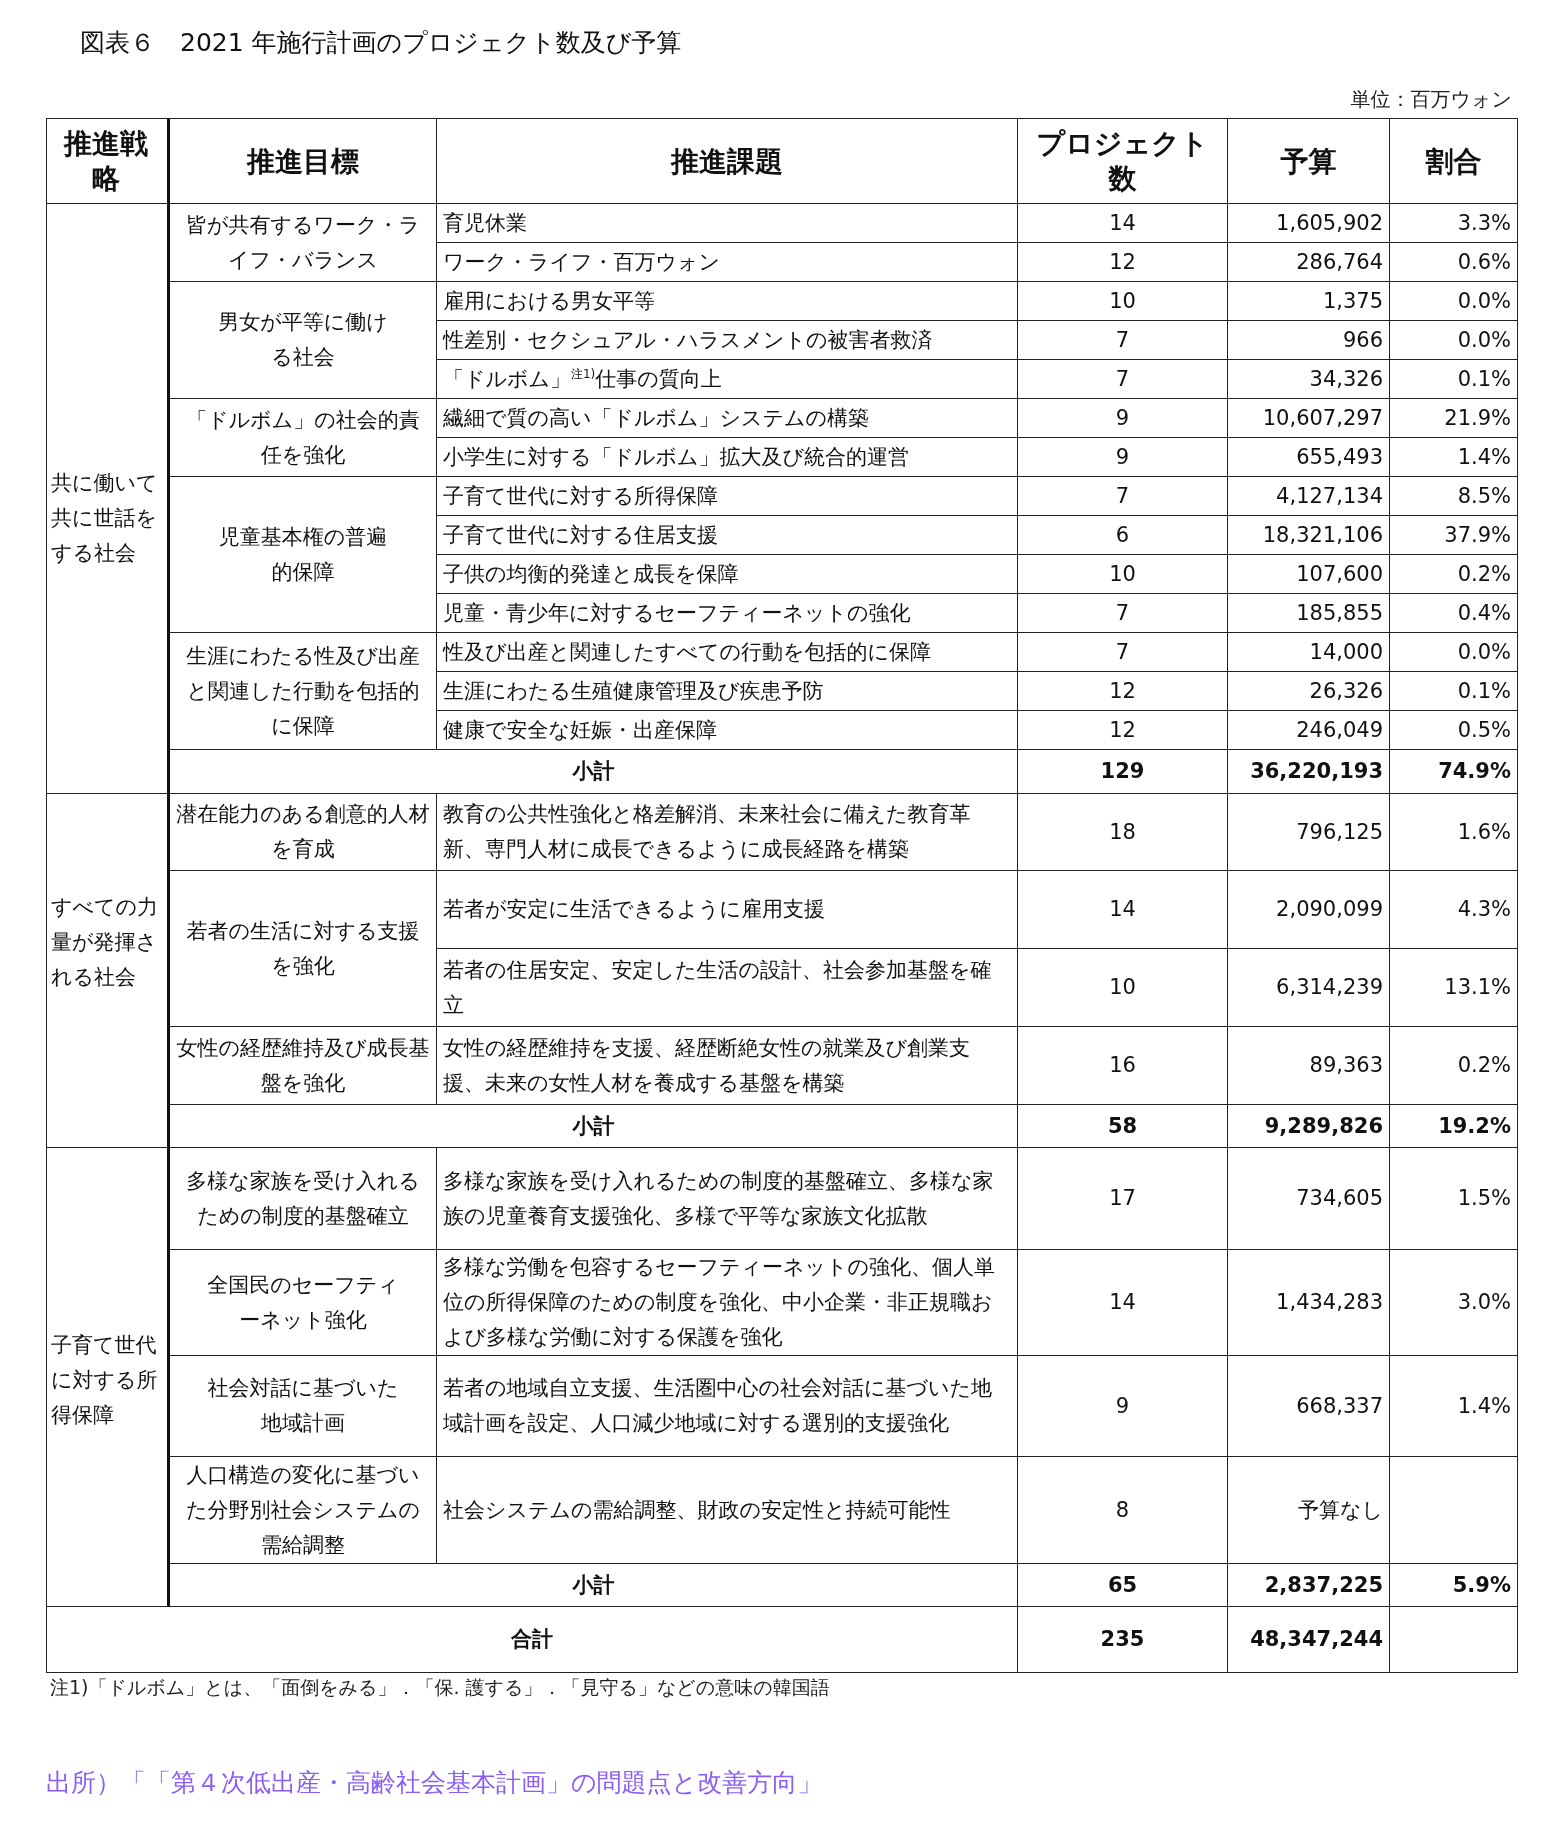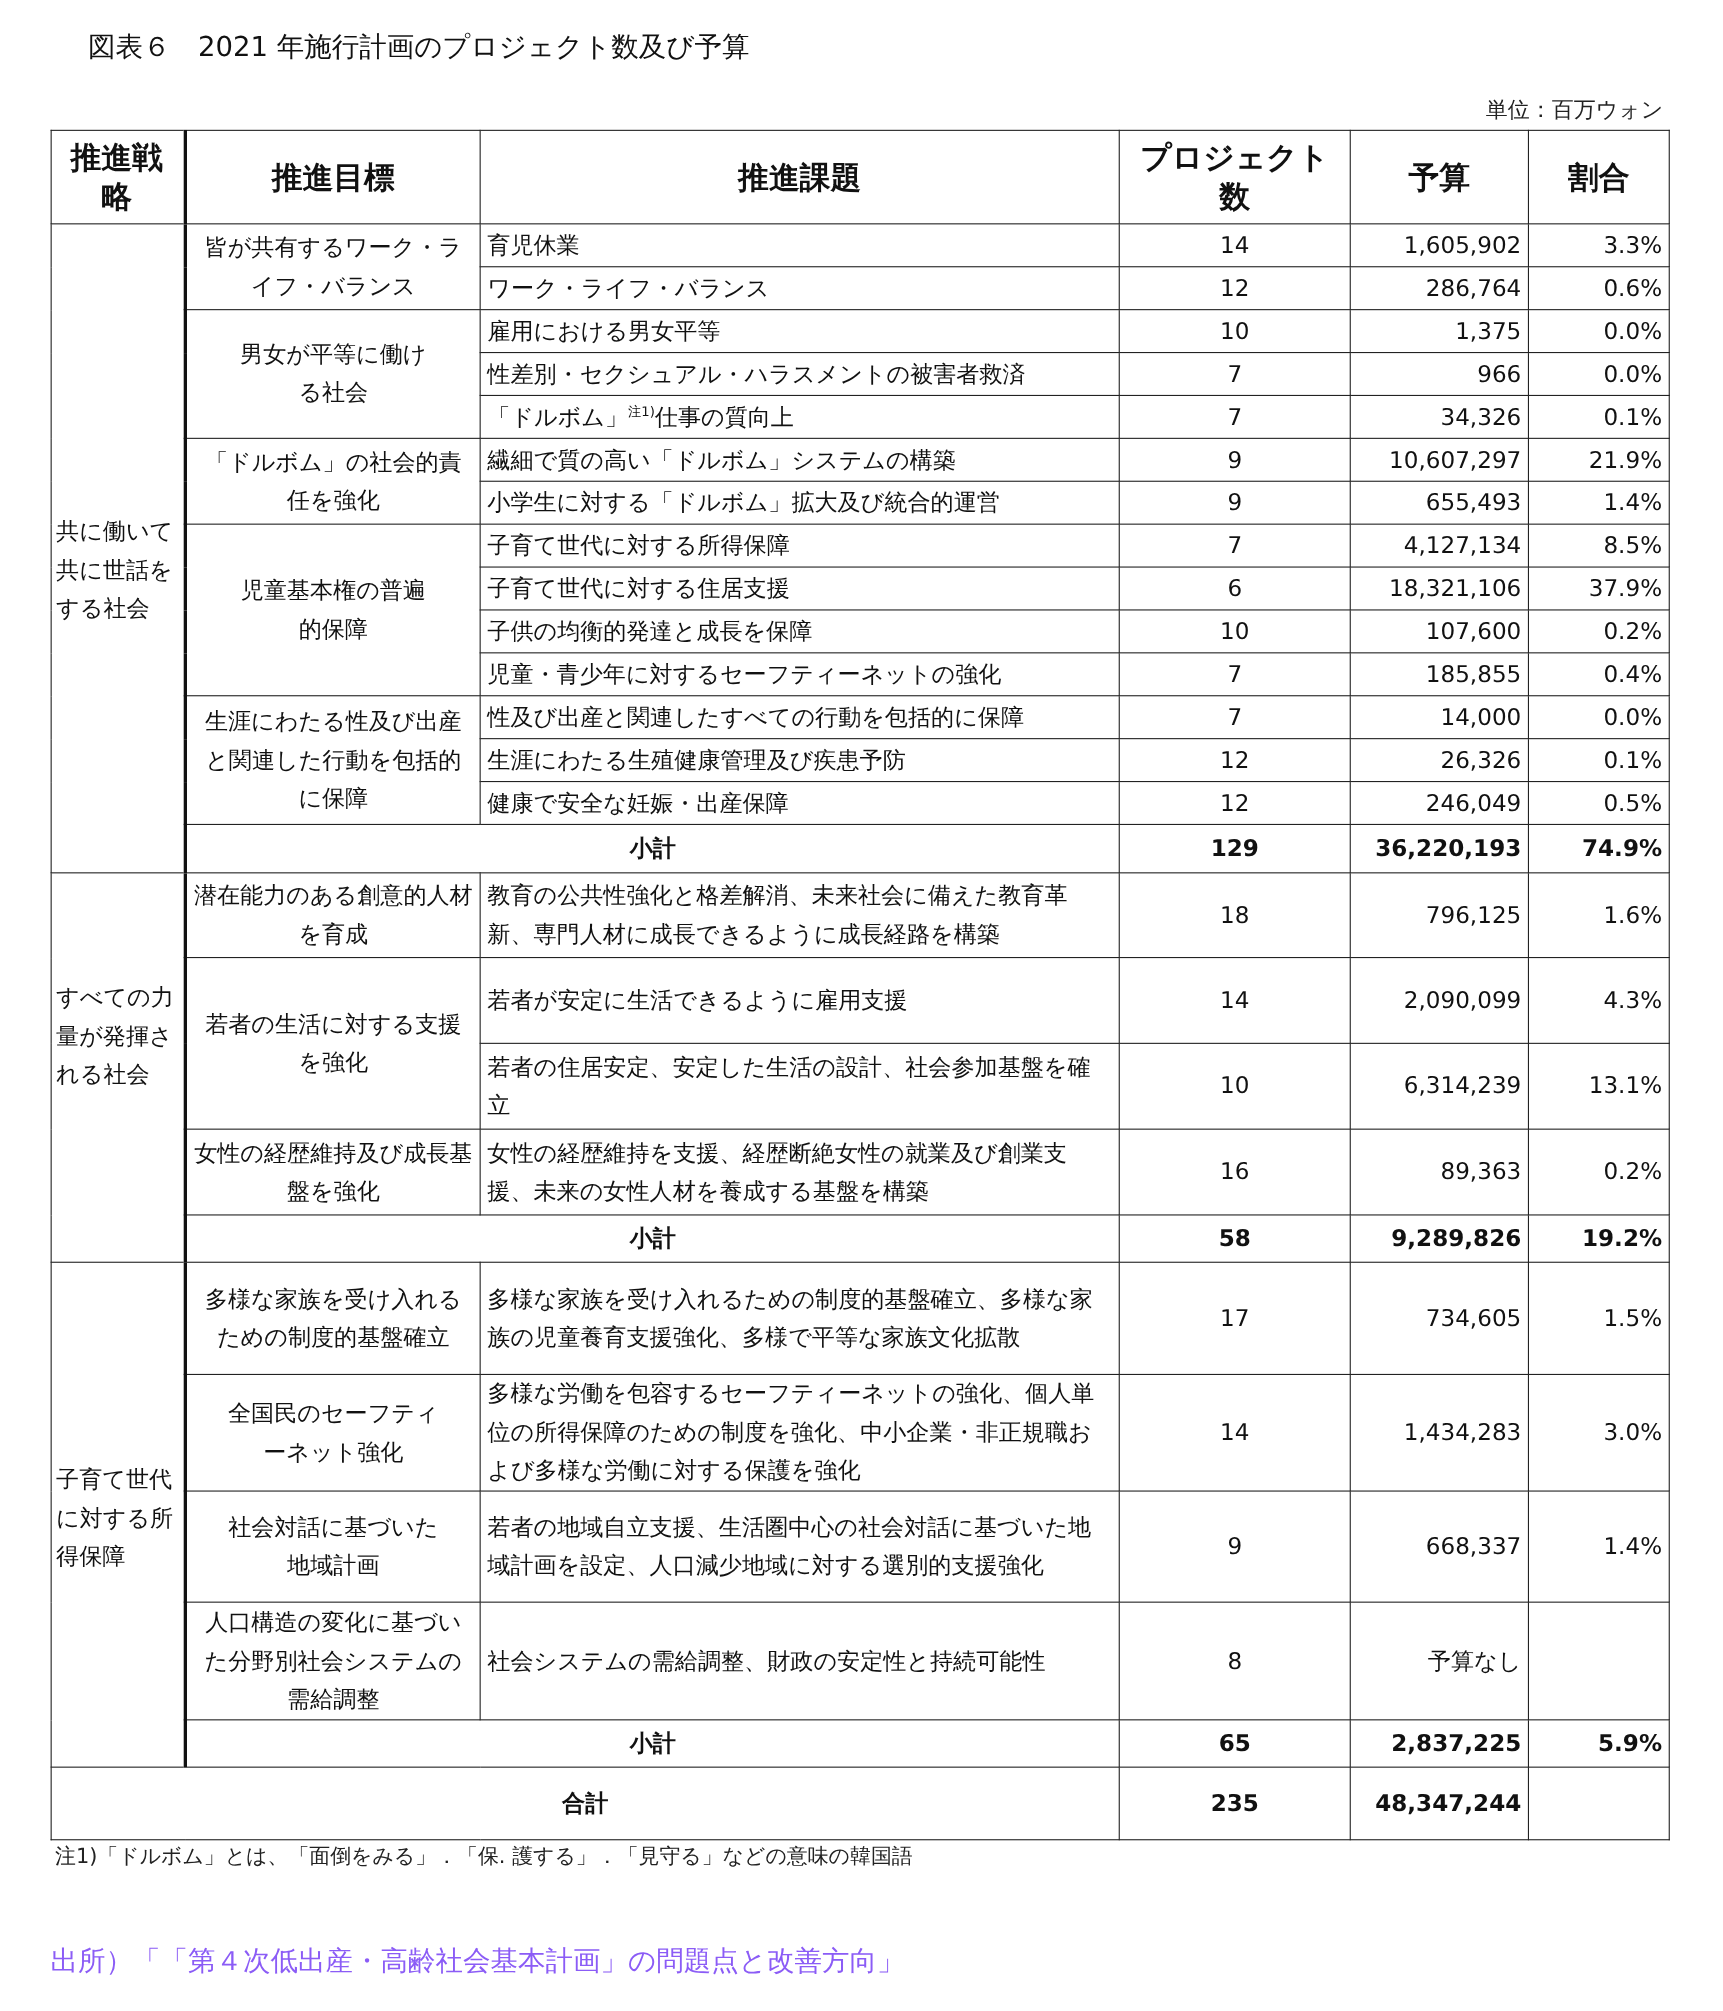--- a/index.html
+++ b/index.html
@@ -52,21 +52,21 @@
 
     <tr style="height:39px">
       <td class="c-strat" rowspan="15" style="vertical-align:top;padding-top:262px">共に働いて共に世話をする社会</td>
       <td class="c-goal" rowspan="2">皆が共有するワーク・ライフ・バランス</td>
       <td class="c-task">育児休業</td>
       <td class="num-c">14</td>
       <td class="num-r">1,605,902</td>
       <td class="num-r">3.3%</td>
     </tr>
     <tr style="height:39px">
-      <td class="c-task">ワーク・ライフ・バランス</td>
+      <td class="c-task">ワーク・ライフ・百万ウォン</td>
       <td class="num-c">12</td>
       <td class="num-r">286,764</td>
       <td class="num-r">0.6%</td>
     </tr>
     <tr style="height:39px">
       <td class="c-goal" rowspan="3" style="padding:0 40px">男女が平等に働ける社会</td>
       <td class="c-task">雇用における男女平等</td>
       <td class="num-c">10</td>
       <td class="num-r">1,375</td>
       <td class="num-r">0.0%</td>

